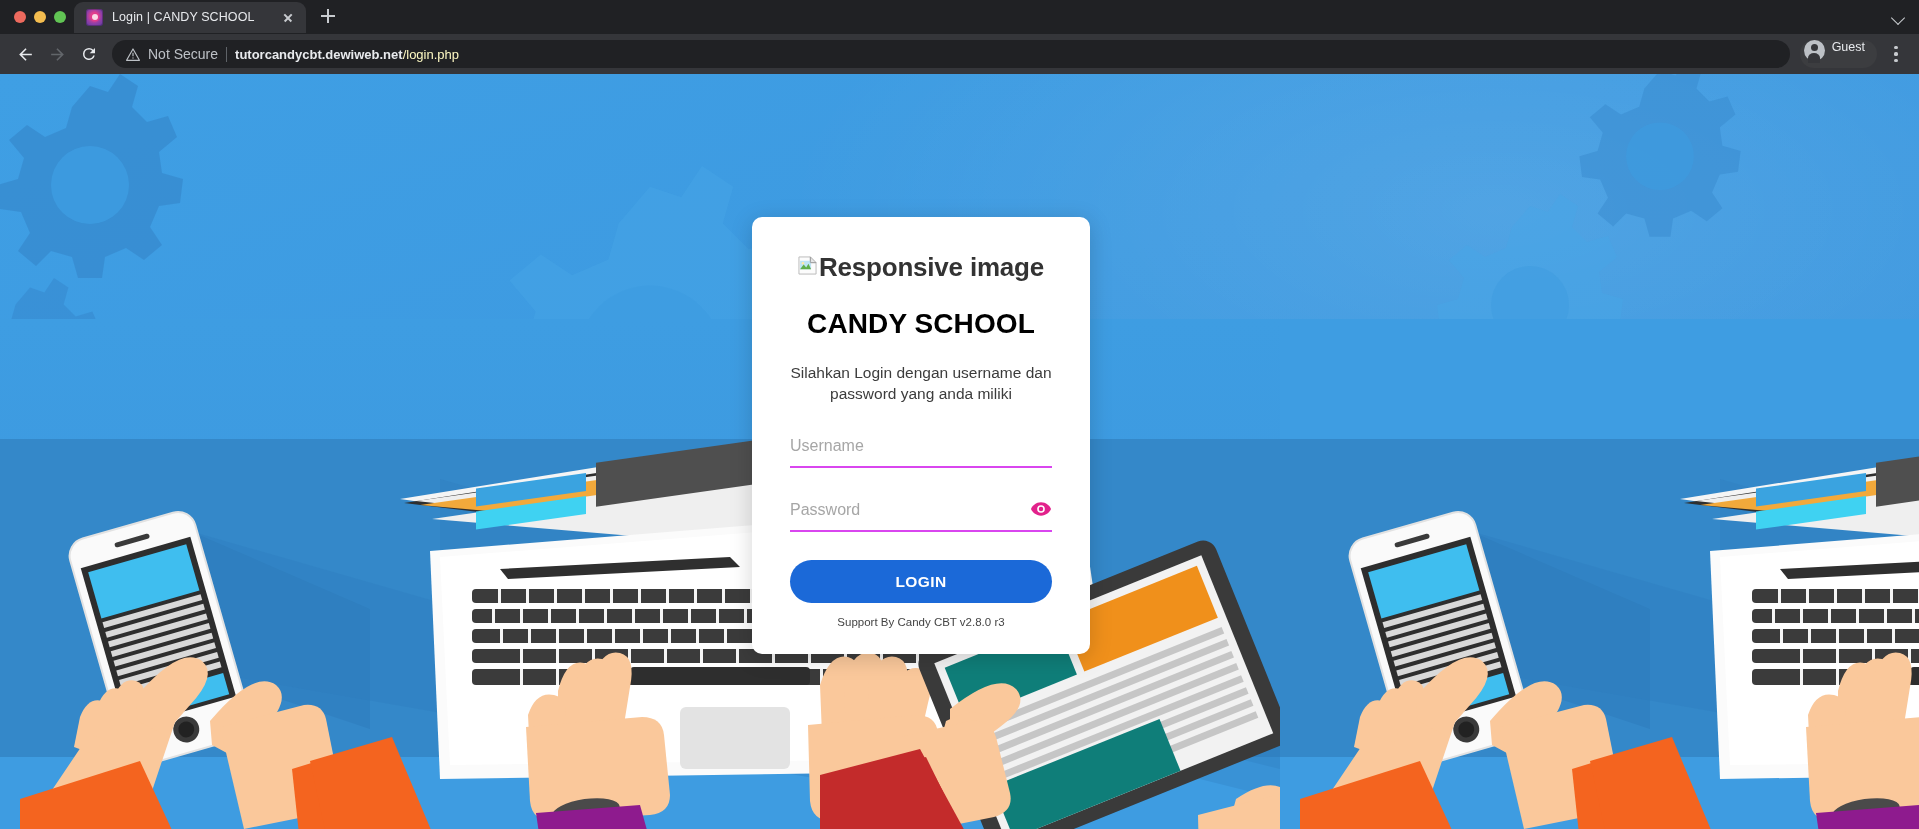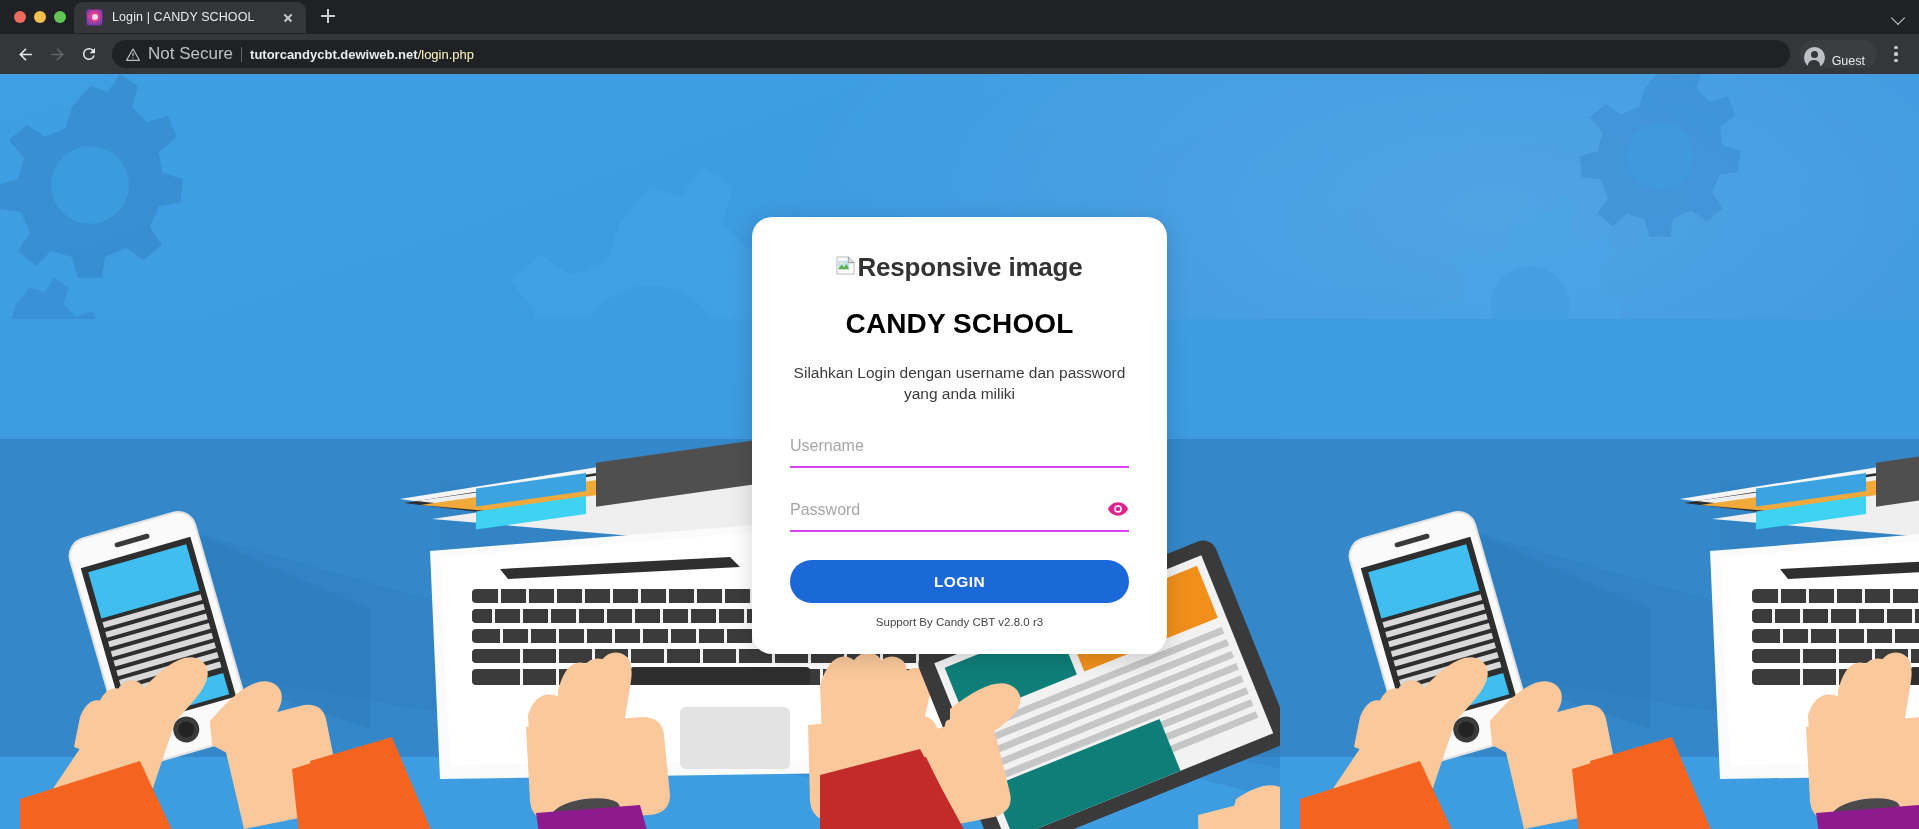--- a/index.html
+++ b/index.html
@@ -148,38 +148,38 @@
     cursor: text;
     min-width: 0;
   }
   .warn-tri {
     width: 14px; height: 13px;
     position: relative; flex: none;
   }
   .warn-tri svg { display: block; }
   .notsecure {
     color: #BDC1C6;
-    font-size: 17px;
+    font-size: 14px;
     white-space: nowrap;
   }
   .vsep {
     width: 1px; height: 15px;
     background: #5F6368;
     flex: none;
   }
   .url { font-size: 13px; white-space: nowrap; overflow: hidden; }
   .url .host { color: #E8EAED; font-weight: bold; }
   .url .path { color: #fef9c3; }
 
   .profile {
     height: 28px;
     border-radius: 14px;
     background: #3C3D40;
     display: flex;
-    align-items: flex-end;
+    align-items: flex-start;
     gap: 7px;
     padding: 0 12px 0 4px;
     cursor: pointer;
     flex: none;
   }
   .avatar {
     width: 21px; height: 21px;
     border-radius: 50%;
     background: #BDC1C6;
     position: relative;
@@ -249,23 +249,23 @@
     height: 510px;
   }
   .illu-tile.t1 { left: 0; }
   .illu-tile.t2 { left: 1280px; }
 
   
   .card {
     position: absolute;
     left: 752px;
     top: 143px;
-    width: 415px;
+    width: 338px;
     background: #FFFFFF;
-    border-radius: 20px;
+    border-radius: 10px;
     box-shadow: 0 4px 22px rgba(0,0,0,.17);
     padding: 28px 38px 26px;
     text-align: center;
   }
   .logo-row {
     display: flex;
     align-items: center;
     justify-content: center;
     gap: 2px;
     margin-bottom: 6px;

